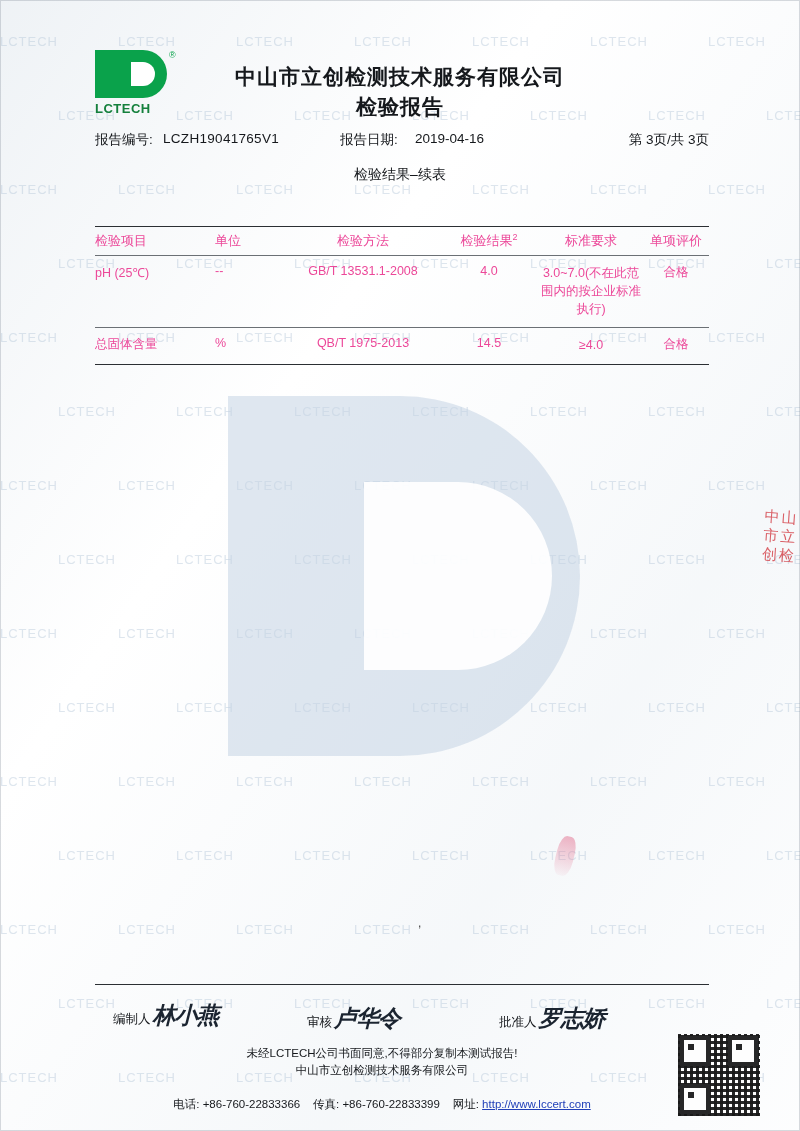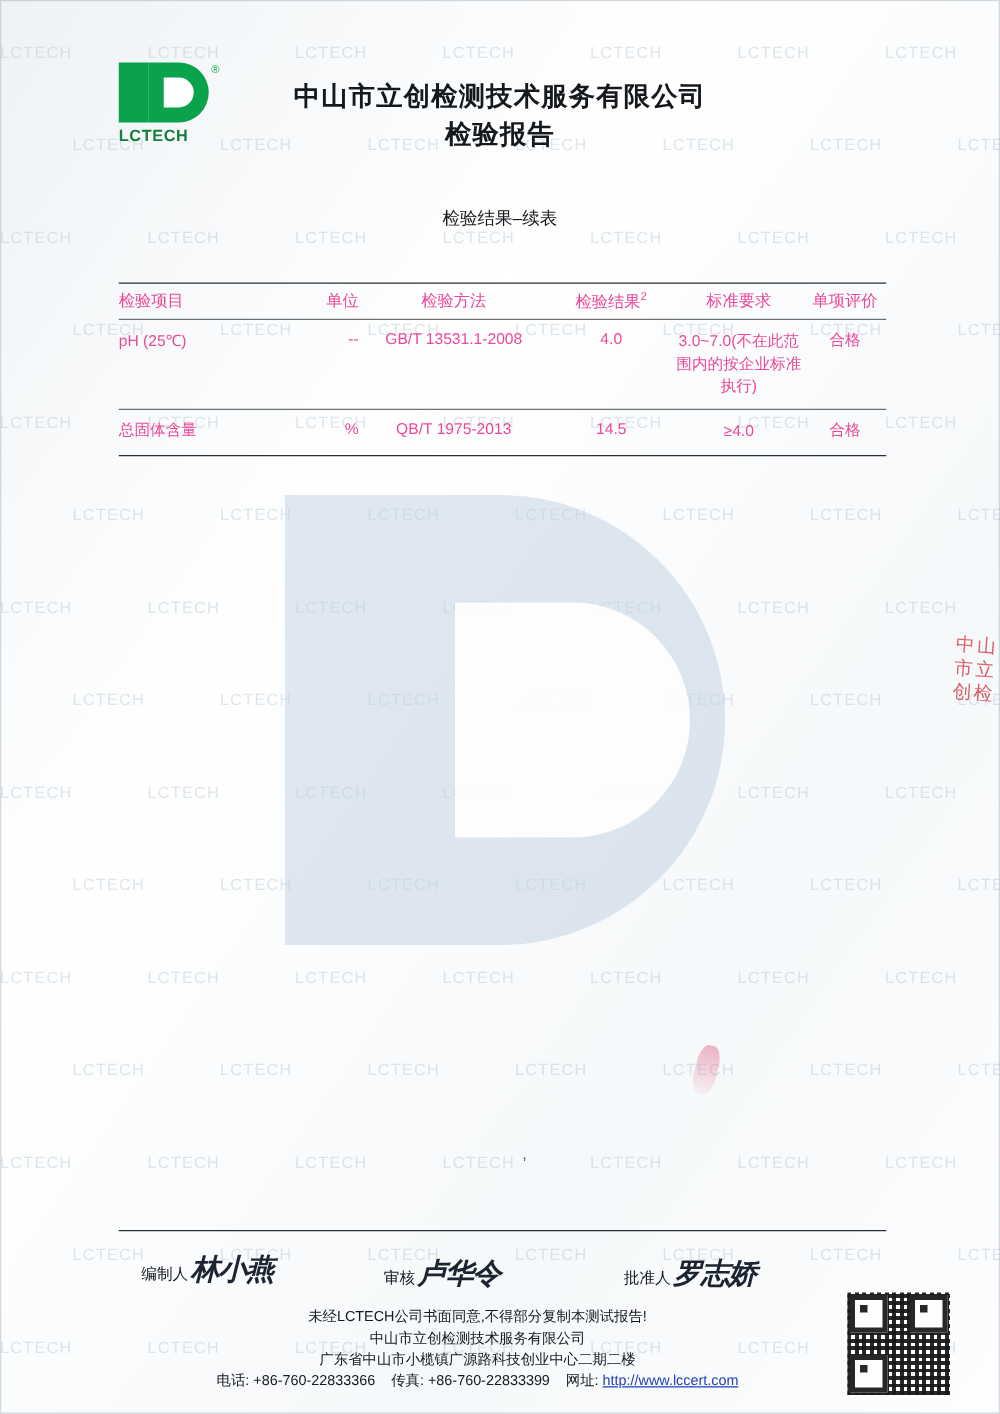--- a/index.html
+++ b/index.html
@@ -184,21 +184,21 @@
     display: flex;
     align-items: center;
     height: 28px;
   }
   .tbl .row {
     display: flex;
     align-items: flex-start;
     padding: 8px 0 9px 0;
   }
   .c1 { width: 120px; }
-  .c2 { width: 72px;  text-align: right; }
+  .c2 { width: 72px;  text-align: left; }
   .c3 { width: 152px; text-align: center; }
   .c4 { width: 100px; text-align: center; }
   .c5 { width: 104px; text-align: center; }
   .c6 { width: 66px;  text-align: center; }
   .head .c1, .head .c2, .head .c3, .head .c4, .head .c5, .head .c6 {
     font-size: 13px;
   }
   .sup { font-size: 9px; vertical-align: super; }
   .stdreq { line-height: 1.45; }
 
@@ -448,20 +448,27 @@
       <div class="cshape"></div>
       <div class="cut"></div>
       <span class="reg">®</span>
     </div>
     <div class="word">LCTECH</div>
   </div>
 
   <div class="title-main">中山市立创检测技术服务有限公司</div>
   <div class="title-sub">检验报告</div>
 
+  <div class="meta-row">
+    <span class="lbl m-no-lbl">报告编号:</span>
+    <span class="val m-no-val">LCZH19041765V1</span>
+    <span class="lbl m-date-lbl">报告日期:</span>
+    <span class="val m-date-val">2019-04-16</span>
+    <span class="val m-page">第 3页/共 3页</span>
+  </div>
 
   <div class="sect-title">检验结果–续表</div>
 
   <div class="tbl">
     <div class="rule"></div>
 
     <div class="head">
       <div class="c1">检验项目</div>
       <div class="c2">单位</div>
       <div class="c3">检验方法</div>
@@ -503,21 +510,20 @@
   <div class="foot-rule"></div>
 
   <div class="sign-row">
     <div class="sign s1"><span>编制人</span><span class="sg">林小燕</span></div>
     <div class="sign s2"><span>审核</span><span class="sg">卢华令</span></div>
     <div class="sign s3"><span>批准人</span><span class="sg">罗志娇</span></div>
   </div>
 
   <div class="foot-text f1">未经LCTECH公司书面同意,不得部分复制本测试报告!</div>
   <div class="foot-text f2">中山市立创检测技术服务有限公司</div>
-  <div class="foot-text f3">广东省中山市小榄镇广源路科技创业中心二期二楼</div>
   <div class="foot-text f4">
     <span>电话:</span>
     <span>+86-760-22833366</span>
     &nbsp;&nbsp;
     <span>传真:</span>
     <span>+86-760-22833399</span>
     &nbsp;&nbsp;
     <span>网址:</span>
     <span class="link">http://www.lccert.com</span>
   </div>

